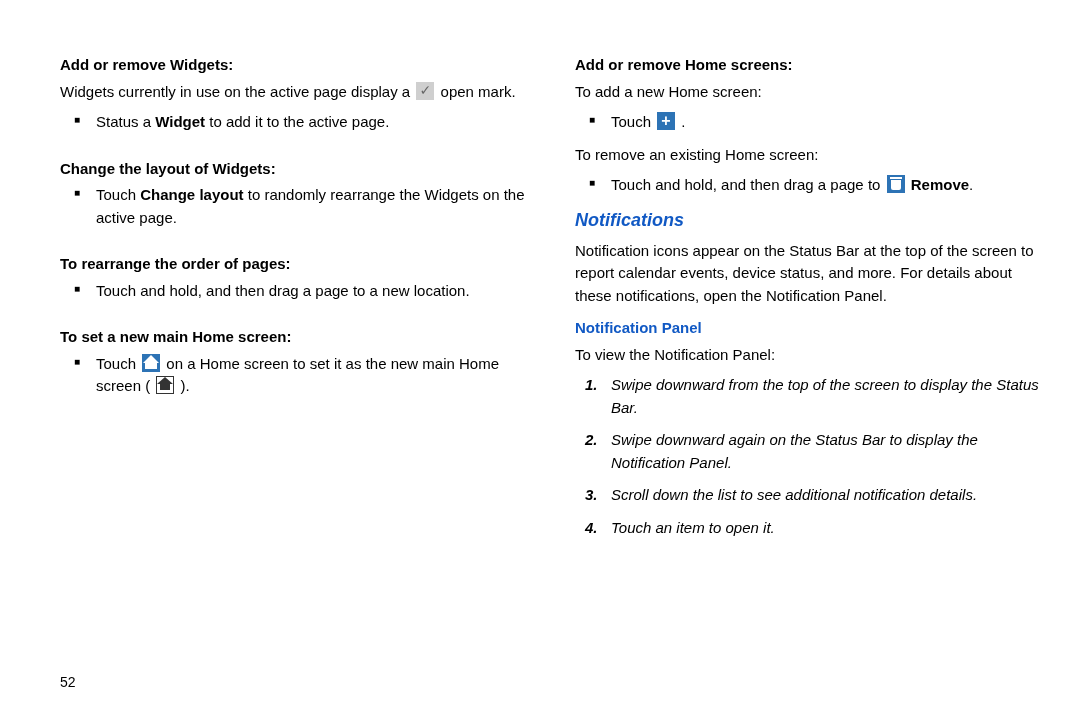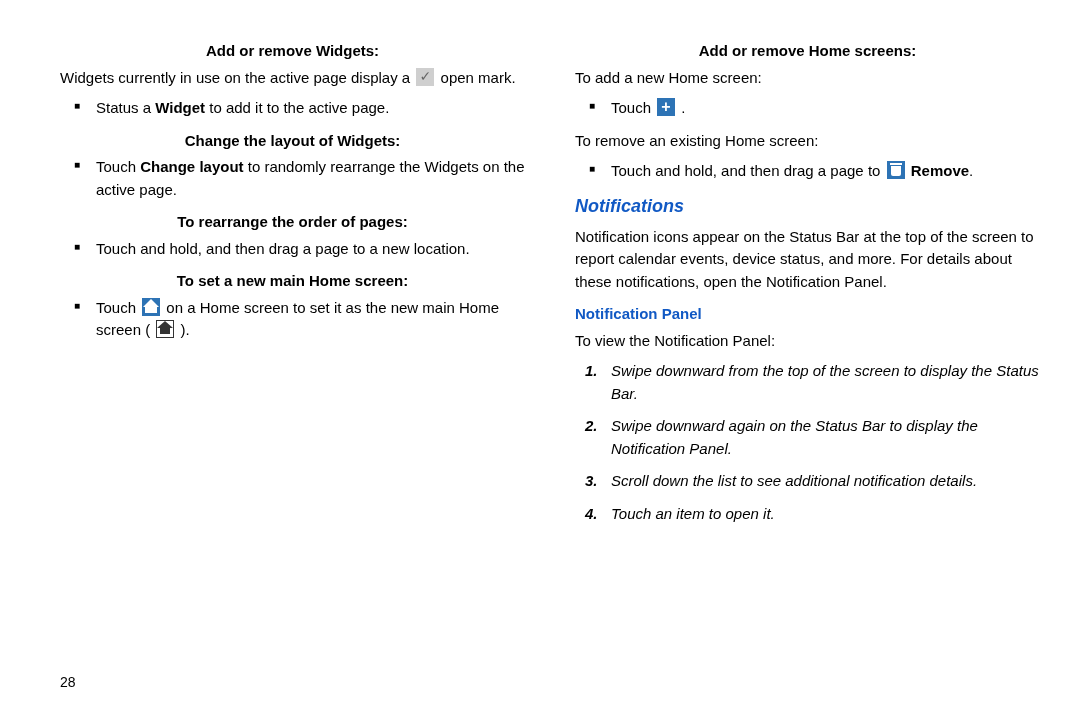--- a/index.html
+++ b/index.html
@@ -19,23 +19,22 @@
     gap: 50px;
     box-sizing: border-box;
     height: 100%;
   }
   .col {
     flex: 1;
     line-height: 1.5;
   }
   .heading-bold {
     font-weight: bold;
-    margin-top: 10px;
+    margin-top: 24px;
     margin-bottom: 4px;
-    text-align: center;
   }
   .para {
     margin-bottom: 8px;
   }
   .bullet-list {
     margin: 4px 0 10px 0;
     padding: 0;
     list-style: none;
   }
   .bullet-list li {
@@ -258,13 +257,13 @@
       <li>Swipe downward from the top of the screen to display the Status Bar.</li>
       <li>Swipe downward again on the Status Bar to display the Notification Panel.</li>
       <li>Scroll down the list to see additional notification details.</li>
       <li>Touch an item to open it.</li>
     </ol>
 
   </div>
 
 </div>
 
-<div class="page-num">28</div>
+<div class="page-num">52</div>
 
 </body></html>

